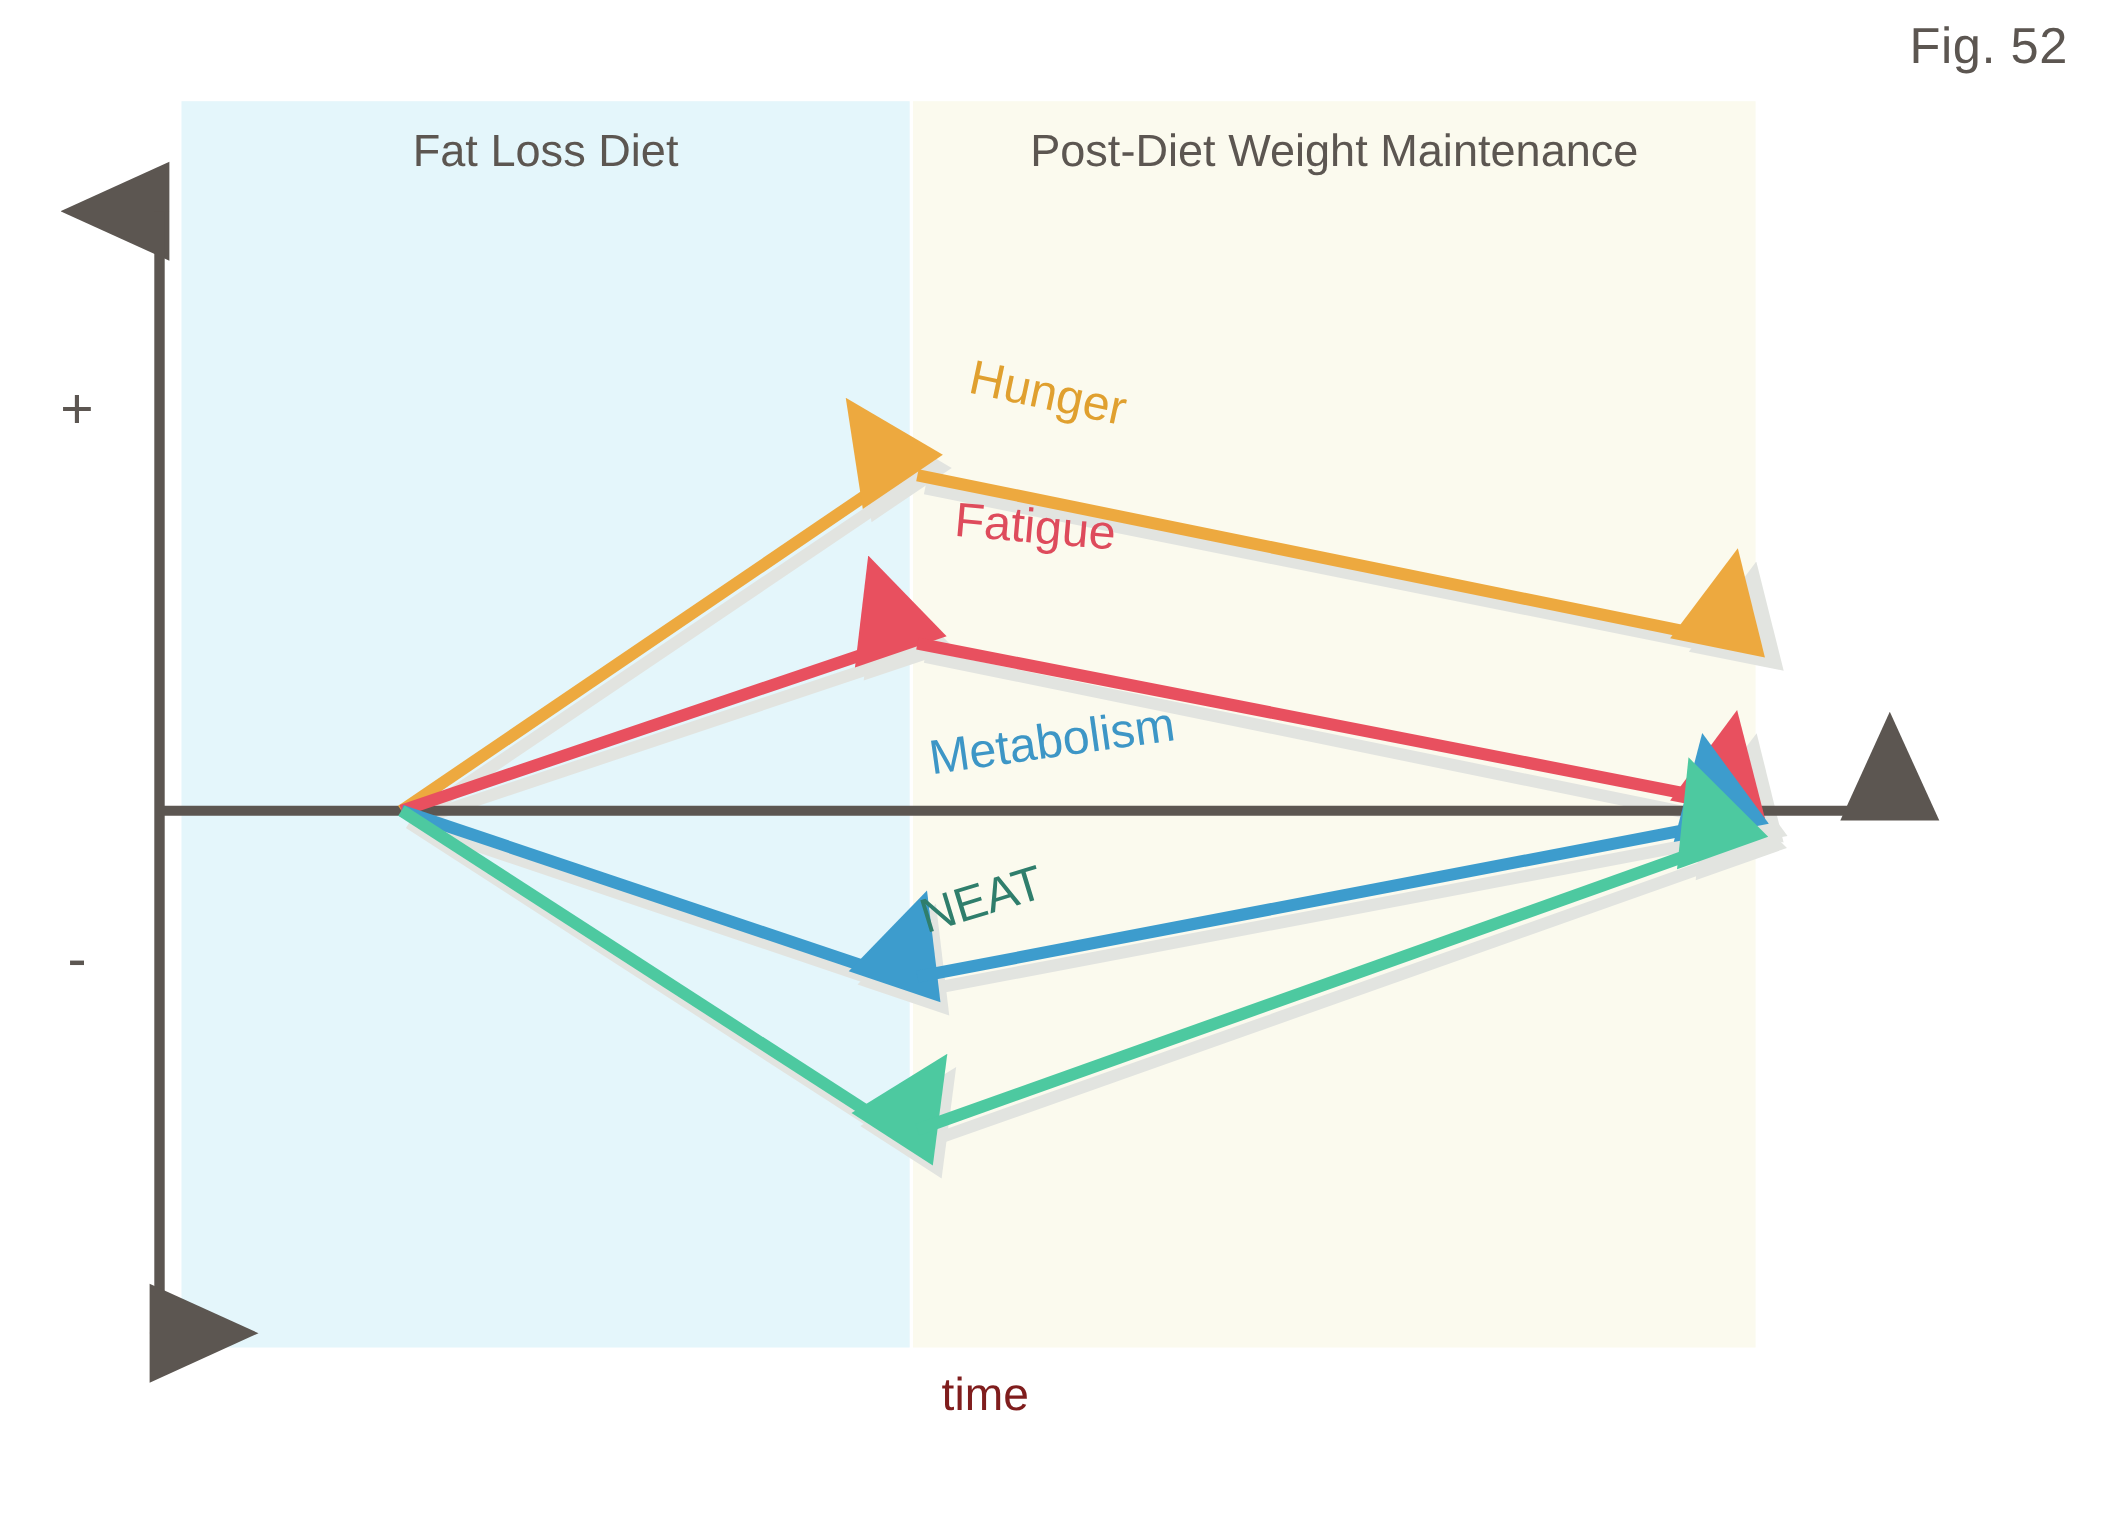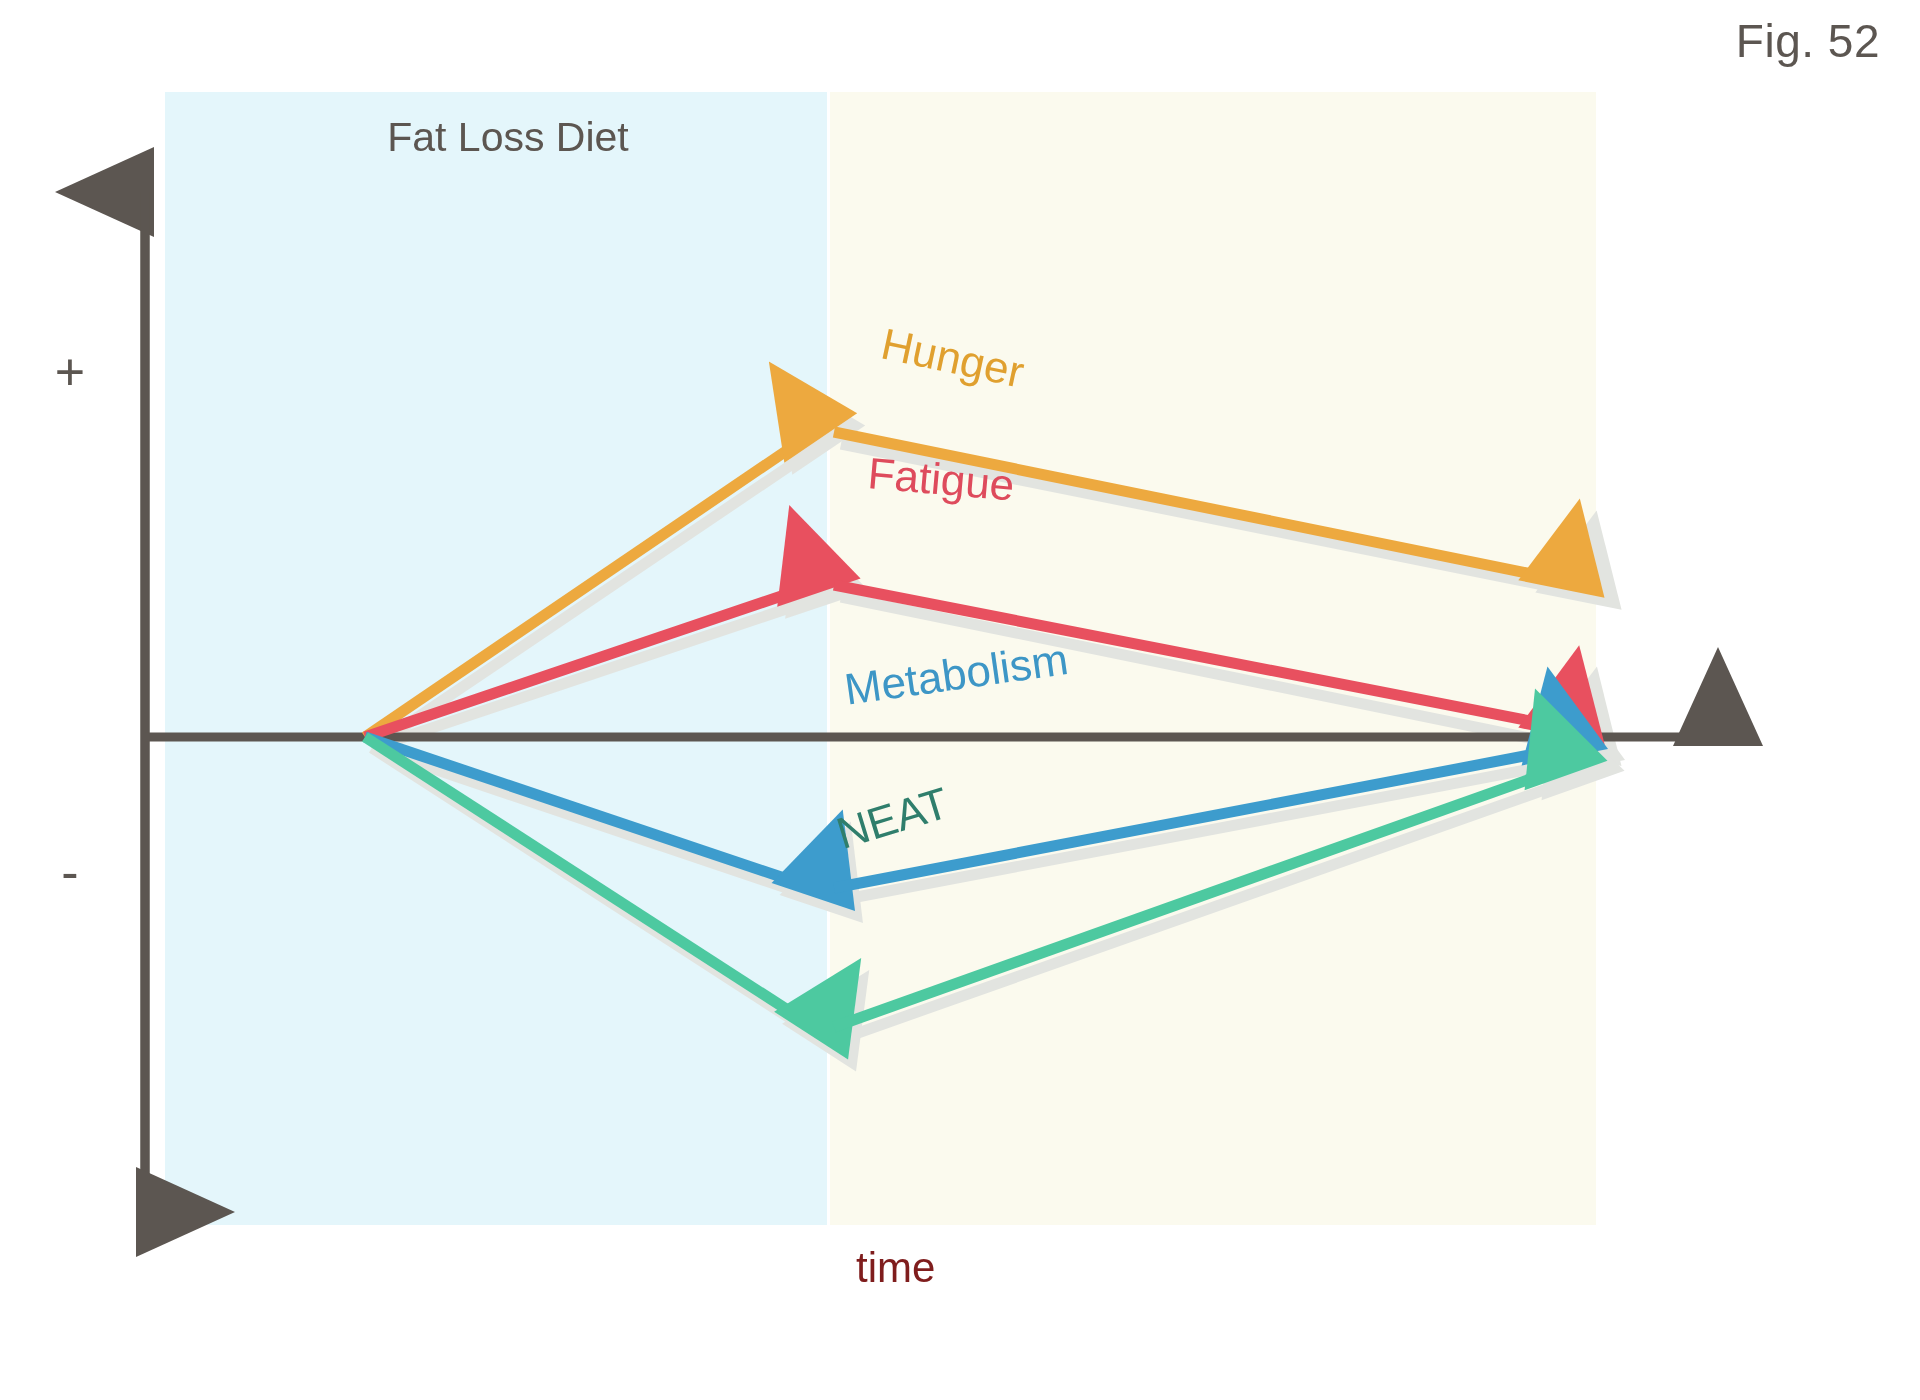--- a/index.html
+++ b/index.html
@@ -11,21 +11,21 @@
   #figure-root{position:absolute;inset:0;}
   svg#diagram{position:absolute;left:0;top:0;width:1920px;height:1400px;}
 
   .fig-label{
     position:absolute;right:40px;top:14px;
     font-size:46px;color:#5C5651;
     letter-spacing:.5px;white-space:nowrap;
   }
   .panel-title{
     position:absolute;font-size:41px;color:#5C5651;
-    white-space:nowrap;text-align:center;margin-left:12px;
+    white-space:nowrap;text-align:center;
   }
   #panel-title-diet{left:165px;top:114px;width:662px;}
   #panel-title-maintenance{left:830px;top:114px;width:766px;}
 
   .axis-sign{
     position:absolute;font-size:52px;color:#5C5651;
     line-height:1;text-align:center;width:60px;
   }
   #axis-plus{left:40px;top:346px;}
   #axis-minus{left:40px;top:846px;}
@@ -113,20 +113,21 @@
 
     <g stroke="#4DC9A0" stroke-width="11" fill="none">
       <path d="M365,737 L814,1027" marker-end="url(#mk-neat)"></path>
       <path d="M834,1027 L1561,768" marker-end="url(#mk-neat)"></path>
     </g>
   </svg>
 
   <div class="fig-label">Fig. 52</div>
 
   <div class="panel-title" id="panel-title-diet">Fat Loss Diet</div>
+  <div class="panel-title" id="panel-title-maintenance">Post-Diet Weight Maintenance</div>
 
   <div class="axis-sign" id="axis-plus">+</div>
   <div class="axis-sign" id="axis-minus">-</div>
 
   <div class="time-label">time</div>
 
   <div class="series-label" id="label-hunger">Hunger</div>
   <div class="series-label" id="label-fatigue">Fatigue</div>
   <div class="series-label" id="label-metabolism">Metabolism</div>
   <div class="series-label" id="label-neat">NEAT</div>

